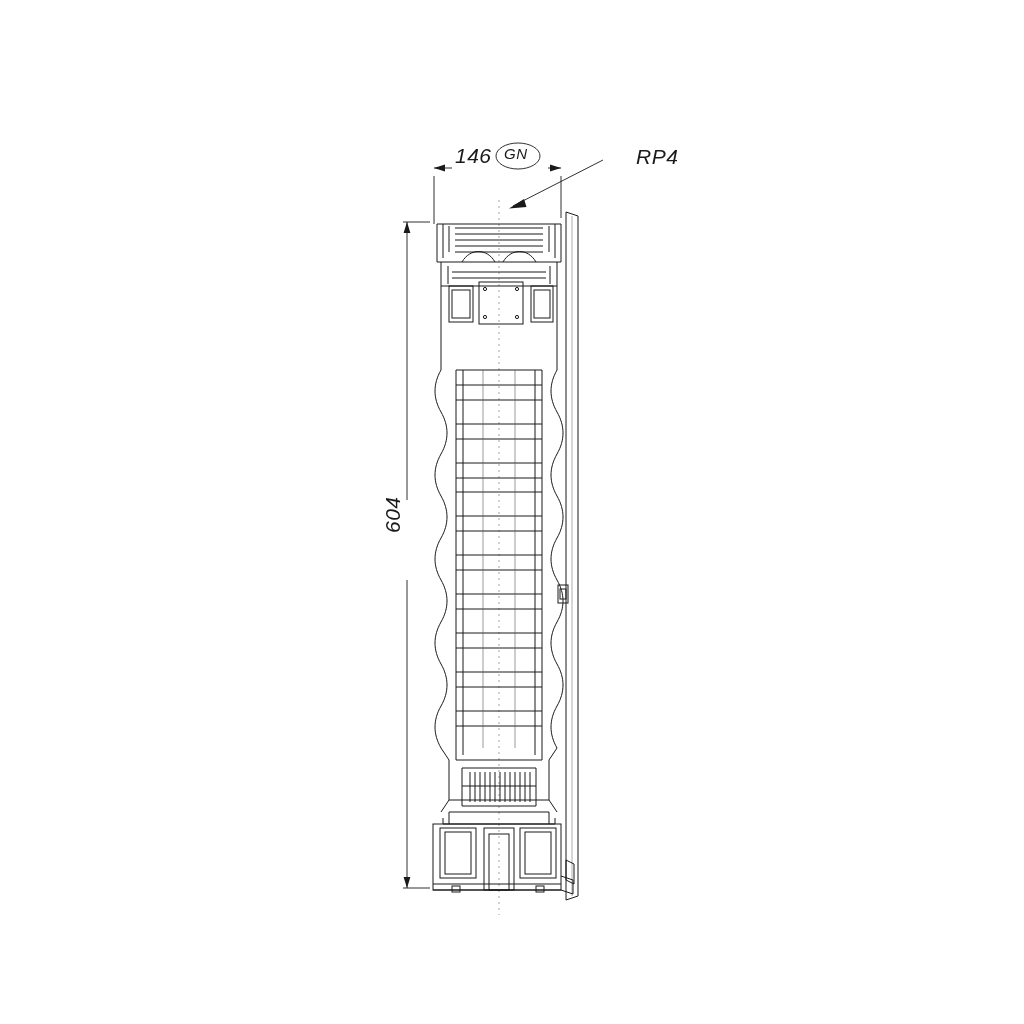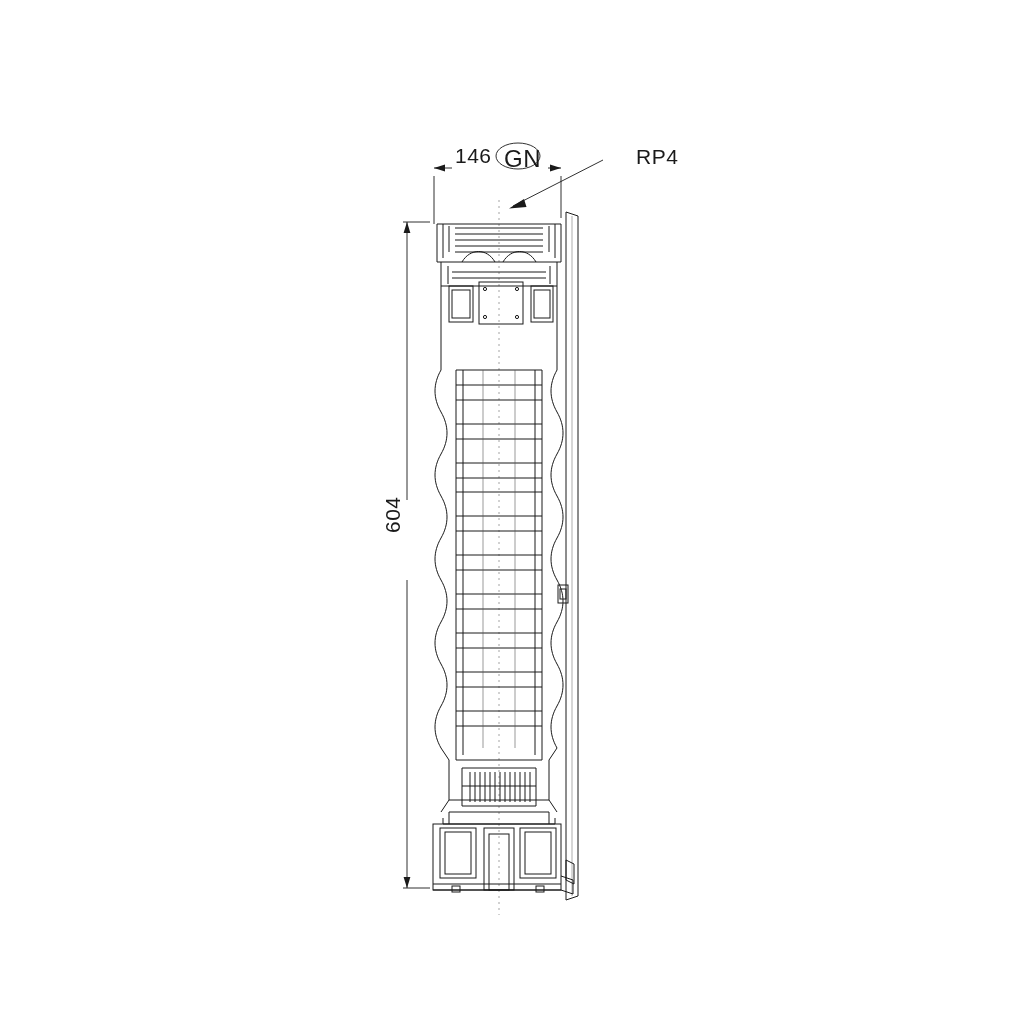--- a/index.html
+++ b/index.html
@@ -12,20 +12,21 @@
     height: 1024px;
     font-family: "Liberation Sans", sans-serif;
     color: #1a1a1a;
     overflow: hidden;
   }
   #stage {
     position: relative;
     width: 1001px;
     height: 1024px;
     background: #ffffff;
+    font-style: italic;
   }
   #drawing {
     position: absolute;
     left: 0;
     top: 0;
     width: 1024px;
     height: 1024px;
   }
   .dim-label {
     position: absolute;
@@ -35,21 +36,21 @@
     letter-spacing: 0.5px;
     white-space: nowrap;
   }
   #label-width {
     left: 455px;
     top: 144px;
   }
   #label-gn {
     left: 504px;
     top: 145px;
-    font-size: 24px;
+    font-size: 15px;
   }
   #label-port {
     left: 636px;
     top: 145px;
   }
   #label-height {
     left: 381px;
     top: 533px;
     transform: rotate(-90deg);
     transform-origin: left top;

